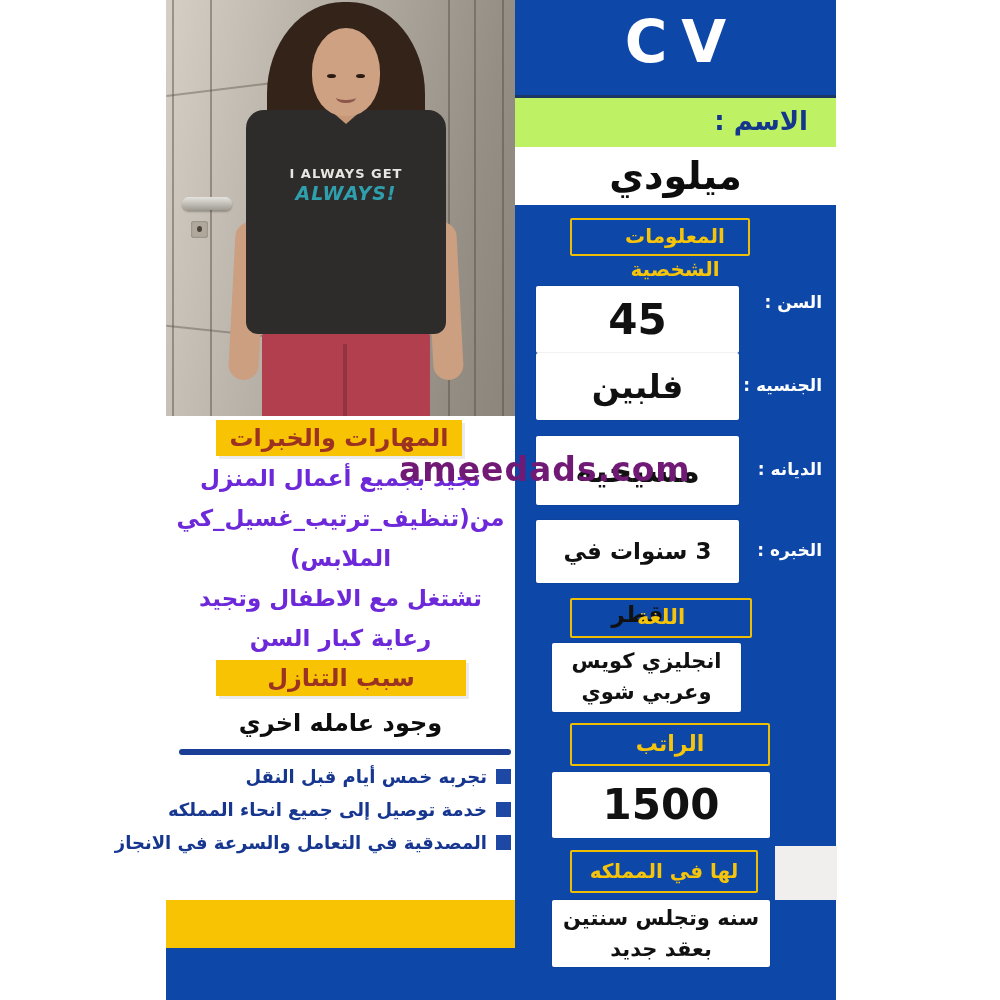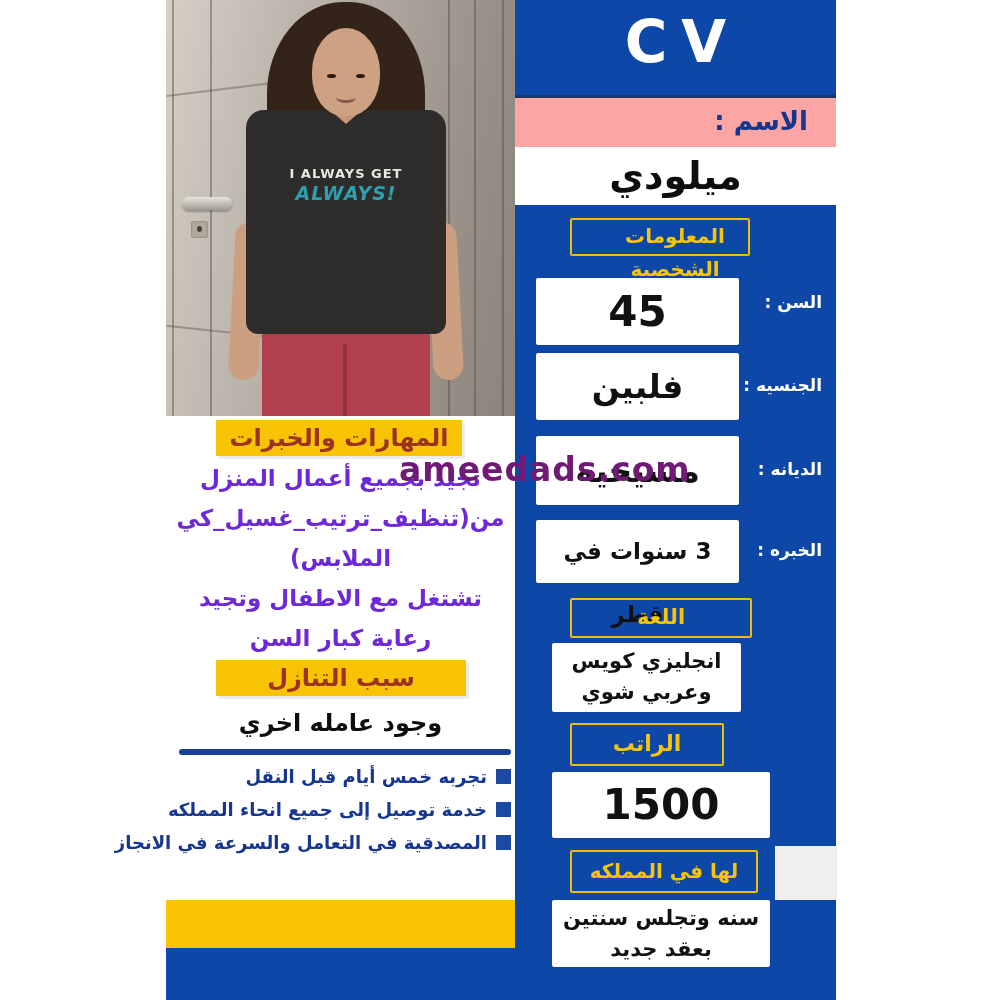--- a/index.html
+++ b/index.html
@@ -54,42 +54,42 @@
   .term-bullet{flex:0 0 auto;width:15px;height:15px;background:#1d49a5;margin-inline-end:9px;}
   .term-text{color:#16368f;font-weight:bold;font-size:18px;}
   .bottom-yellow{left:166px;top:900px;width:349px;height:48px;background:#f7c303;}
   .bottom-blue{left:166px;top:948px;width:349px;height:52px;background:#0d47a8;}
 
   
   .panel{left:515px;top:0;width:321px;height:1000px;background:#0d47a8;}
   .panel .abs{position:absolute;}
   .cv-title{top:8px;left:0;width:100%;text-align:center;color:#ffffff;
     font-size:58px;font-weight:bold;letter-spacing:14px;text-indent:14px;}
-  .name-bar{top:95px;left:0;width:100%;height:62px;background:#fca5a5;border-top:3px solid #1a3766;
+  .name-bar{top:95px;left:0;width:100%;height:62px;background:#bef264;border-top:3px solid #1a3766;
     box-sizing:border-box;color:#14368c;font-weight:bold;font-size:26px;line-height:47px;
     text-align:right;padding-right:28px;}
   .name-band{top:147px;left:0;width:100%;height:58px;background:#ffffff;color:#0d0d0d;
     font-weight:bold;font-size:38px;line-height:58px;text-align:center;}
   .ybox{border:2px solid #eebe06;color:#f6c40a;font-weight:bold;text-align:center;
     border-radius:2px;box-sizing:border-box;background:transparent;}
   .info-header{left:55px;top:218px;width:180px;height:38px;font-size:20px;line-height:33px;padding-left:30px;}
   .wbox{background:#ffffff;color:#111111;font-weight:bold;text-align:center;border-radius:2px;
     box-shadow:0 0 0 1px rgba(0,0,0,.05);}
-  .v-age{left:21px;top:278px;width:203px;height:67px;font-size:42px;line-height:67px;}
+  .v-age{left:21px;top:286px;width:203px;height:67px;font-size:42px;line-height:67px;}
   .v-nat{left:21px;top:353px;width:203px;height:67px;font-size:33px;line-height:67px;}
   .v-rel{left:21px;top:436px;width:203px;height:69px;font-size:33px;line-height:69px;}
   .v-exp{left:21px;top:520px;width:203px;height:63px;font-size:23px;line-height:63px;}
   .field-label{right:14px;color:#ffffff;font-weight:bold;font-size:17px;white-space:nowrap;}
   .l-age{top:292px;}
   .l-nat{top:375px;}
   .l-rel{top:459px;}
   .l-exp{top:540px;}
   .lang-header{left:55px;top:598px;width:182px;height:40px;font-size:21px;line-height:35px;}
   .lang-box{left:37px;top:643px;width:189px;height:69px;font-size:21px;line-height:31px;padding-top:3px;box-sizing:border-box;}
-  .salary-header{left:55px;top:723px;width:154px;height:43px;font-size:22px;line-height:38px;}
+  .salary-header{left:55px;top:723px;width:200px;height:43px;font-size:22px;line-height:38px;}
   .salary-box{left:37px;top:772px;width:218px;height:66px;font-size:42px;line-height:66px;}
   .kingdom-header{left:55px;top:850px;width:188px;height:43px;font-size:20px;line-height:38px;}
   .white-patch{left:260px;top:846px;width:62px;height:54px;background:#f0efed;}
   .note-box{left:37px;top:900px;width:218px;height:67px;font-size:21px;line-height:31px;padding-top:3px;box-sizing:border-box;}
 
   
   .watermark{left:399px;top:450px;color:#701a75;font-size:33px;font-weight:600;
     letter-spacing:1px;z-index:50;}
 </style>
 </head>

